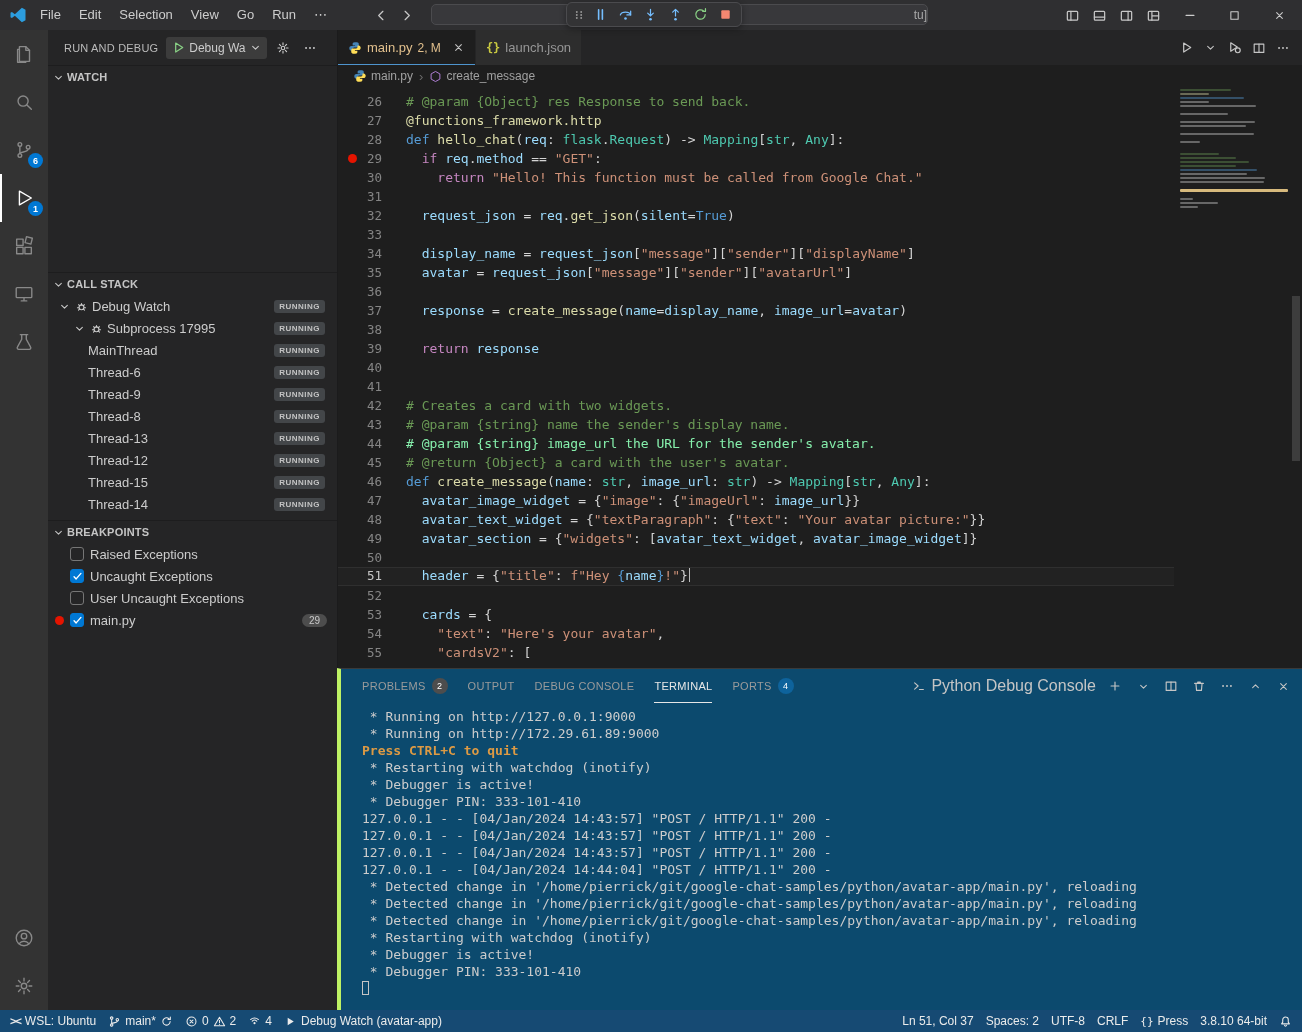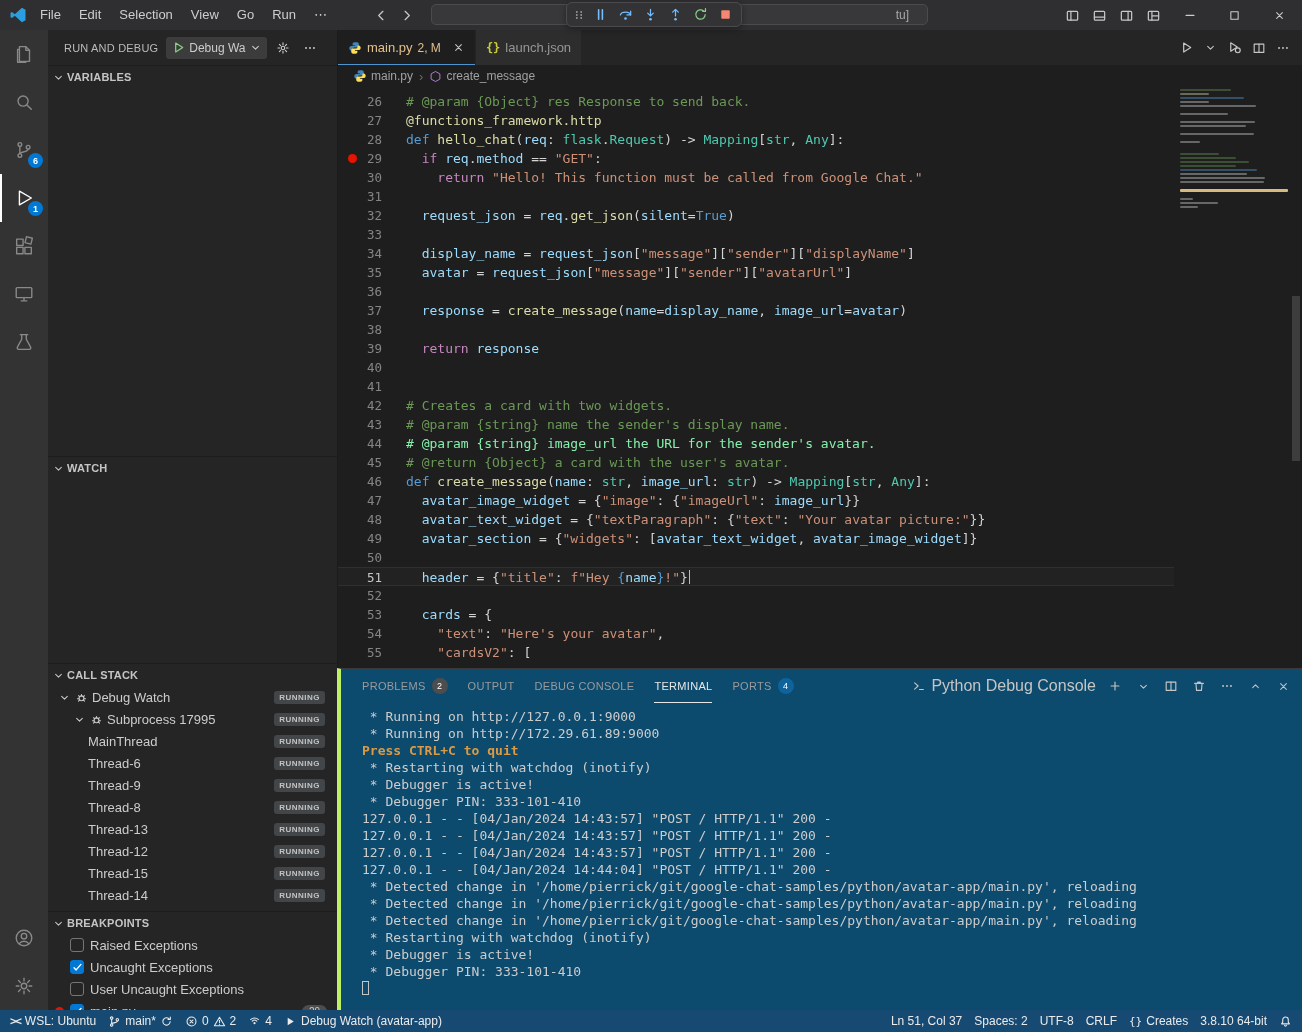--- a/index.html
+++ b/index.html
@@ -9,21 +9,21 @@
   .icon{display:inline-flex;align-items:center;justify-content:center;}
   .icon svg{display:block;}
 
   
   .titlebar{position:absolute;top:0;left:0;right:0;height:30px;background:#2f2f31;display:flex;align-items:center;z-index:20;}
   .logo{margin:0 4px 0 9px;}
   .menus{display:flex;}
   .menu-item{padding:0 9px;font-size:13px;color:#cdcdcd;line-height:30px;}
   .nav-arrows{position:absolute;left:374px;display:flex;gap:10px;color:#c8c8c8;}
   .cmdcenter{position:absolute;left:431px;top:4px;width:497px;height:21px;background:#38383b;border:1px solid #4b4b4e;border-radius:5px;
-             display:flex;align-items:center;justify-content:flex-end;padding:0 18px;font-size:12px;color:#a8a8a8;}
+             display:flex;align-items:center;justify-content:flex-end;padding:0 0;font-size:12px;color:#a8a8a8;}
   .debug-toolbar{position:absolute;left:566px;top:2px;height:25px;background:#333335;border:1px solid #4b4b4e;border-radius:6px;
                  display:flex;align-items:center;padding:0 3px;z-index:25;box-shadow:0 2px 6px rgba(0,0,0,.35);}
   .grip{color:#969696;margin:0 2px;}
   .dbg-btn{width:25px;height:22px;display:flex;align-items:center;justify-content:center;border-radius:4px;}
   .titlebar-right{margin-left:auto;display:flex;align-items:center;height:30px;}
   .tb-btn{width:27px;height:30px;display:flex;align-items:center;justify-content:center;color:#c8c8c8;}
   .win-btn{width:45px;height:30px;display:flex;align-items:center;justify-content:center;color:#cccccc;}
 
   
   .activitybar{position:absolute;top:30px;left:0;width:48px;bottom:22px;background:#333333;display:flex;flex-direction:column;z-index:5;}
@@ -62,21 +62,21 @@
   .tab.active{background:#1e1e1e;}
   .tab.active::after{content:"";position:absolute;left:0;right:0;bottom:0;height:1px;background:#4e94ce;}
   .tab-suffix{font-size:12px;}
   .tab-close{margin-left:6px;color:#c5c5c5;}
   .editor-actions{margin-left:auto;display:flex;align-items:center;gap:2px;padding-right:8px;color:#c5c5c5;}
   .ea-btn{height:35px;display:flex;align-items:center;justify-content:center;padding:0 4px;}
   .breadcrumbs{height:22px;display:flex;align-items:center;gap:6px;padding-left:15px;font-size:12px;color:#a0a0a0;}
   .bc-item{display:flex;align-items:center;gap:4px;}
   .bc-sep{color:#6a6a6a;font-size:13px;}
   .code{position:absolute;top:57px;left:0;right:128px;bottom:0;padding-top:5px;font-family:"DejaVu Sans Mono","Liberation Mono",monospace;font-size:13px;overflow:hidden;}
-  .code-line{display:flex;height:19px;line-height:19px;white-space:pre;position:relative;align-items:flex-start;}
+  .code-line{display:flex;height:19px;line-height:19px;white-space:pre;position:relative;align-items:flex-end;}
   .code-line.cur{border-top:1px solid #2f2f2f;border-bottom:1px solid #2f2f2f;background:rgba(255,255,255,.02);}
   .gutter{width:44px;flex:none;text-align:right;color:#858585;font-size:12.5px;}
   .gutter.ln-active{color:#c6c6c6;}
   .code-text{padding-left:24px;}
   .gutter-bp{position:absolute;left:10px;top:5px;}
   .caret{display:inline-block;width:1.5px;height:14px;background:#bbbbbb;vertical-align:-2px;margin-left:1px;}
   .minimap{position:absolute;top:57px;right:14px;width:108px;}
   .mm-line{height:2px;margin-top:2px;border-radius:1px;}
   .mm-cur{width:108px;height:3px;background:#d7ba7d;}
   .scroll-thumb{position:absolute;right:2px;top:266px;width:8px;height:165px;background:rgba(121,121,121,.35);}
@@ -340,31 +340,20 @@
       <span class="sb-action icon">
           <svg width="14" height="14" viewBox="0 0 16 16" fill="none" stroke="currentColor" stroke-width="1.3" stroke-linecap="round" stroke-linejoin="round">
             <g fill="currentColor" stroke="none">
               <circle cx="3.5" cy="8" r="1.1"></circle>
               <circle cx="8" cy="8" r="1.1"></circle>
               <circle cx="12.5" cy="8" r="1.1"></circle>
             </g>
           </svg>
         </span>
     </div>
-    <section class="sec sec-vars">
-      <div class="sec-header">
-        <span class="icon">
-            <svg width="13" height="13" viewBox="0 0 16 16" fill="none" stroke="currentColor" stroke-width="1.3" stroke-linecap="round" stroke-linejoin="round">
-              <path d="M4.5 6.5L8 10l3.5-3.5"></path>
-            </svg>
-          </span>
-        <span>VARIABLES</span>
-      </div>
-      <div class="sec-body"></div>
-    </section>
     <section class="sec sec-watch">
       <div class="sec-header">
         <span class="icon">
             <svg width="13" height="13" viewBox="0 0 16 16" fill="none" stroke="currentColor" stroke-width="1.3" stroke-linecap="round" stroke-linejoin="round">
               <path d="M4.5 6.5L8 10l3.5-3.5"></path>
             </svg>
           </span>
         <span>WATCH</span>
       </div>
       <div class="sec-body"></div>
@@ -761,21 +750,21 @@
         <div class="sb-item">
           <span>UTF-8</span>
         </div>
         <div class="sb-item">
           <span>CRLF</span>
         </div>
         <div class="sb-item">
           <span class="icon">
             <span class="braces-glyph">{}</span>
           </span>
-          <span>Creates</span>
+          <span>Press</span>
         </div>
         <div class="sb-item">
           <span>3.8.10 64-bit</span>
         </div>
         <div class="sb-item">
           <span class="icon">
             <svg width="13" height="13" viewBox="0 0 16 16" fill="none" stroke="currentColor" stroke-width="1.3" stroke-linecap="round" stroke-linejoin="round">
               <path d="M8 2.5c-1.9 0-3.4 1.5-3.4 3.4v2.9L3.2 10.9h9.6l-1.4-2.1V5.9C11.4 4 9.9 2.5 8 2.5z"></path>
               <path d="M6.7 12.8a1.4 1.4 0 002.6 0"></path>
             </svg>

